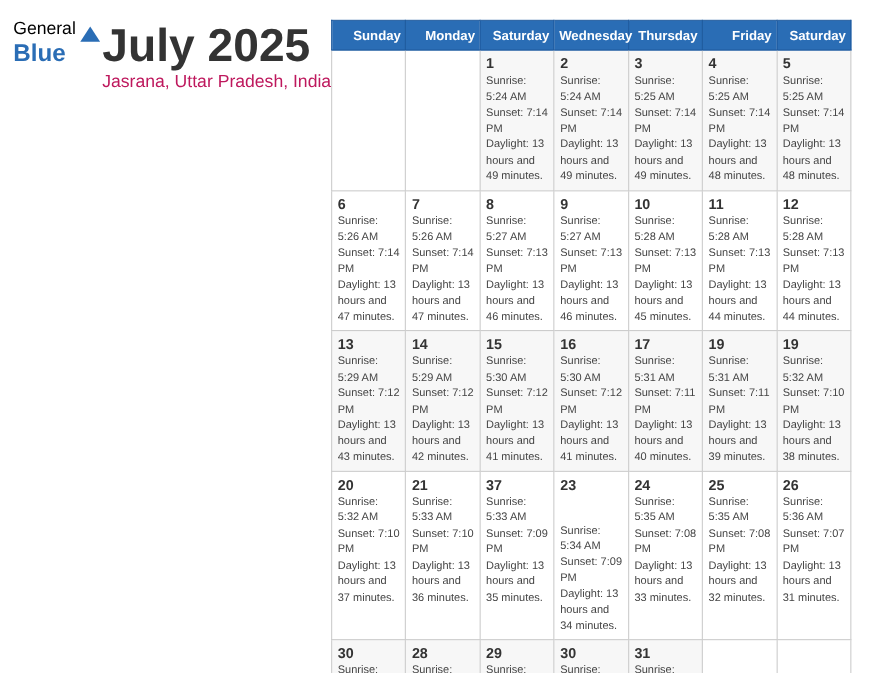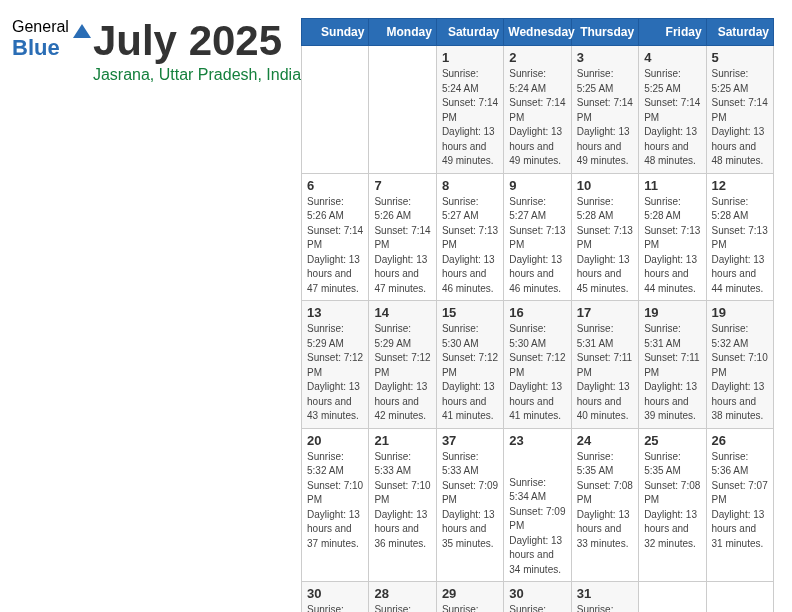--- a/index.html
+++ b/index.html
@@ -42,21 +42,21 @@
     .title-block {
     }
     .month-title {
       font-size: 42px;
       font-weight: bold;
       color: #333;
       line-height: 1.1;
     }
     .location-title {
       font-size: 16px;
-      color: #15803d;
+      color: #be185d;
       margin-top: 2px;
     }
     .calendar {
       flex: 1;
       border: 1px solid #ccc;
       border-collapse: collapse;
       width: 100%;
       table-layout: fixed;
     }
     .calendar th {

